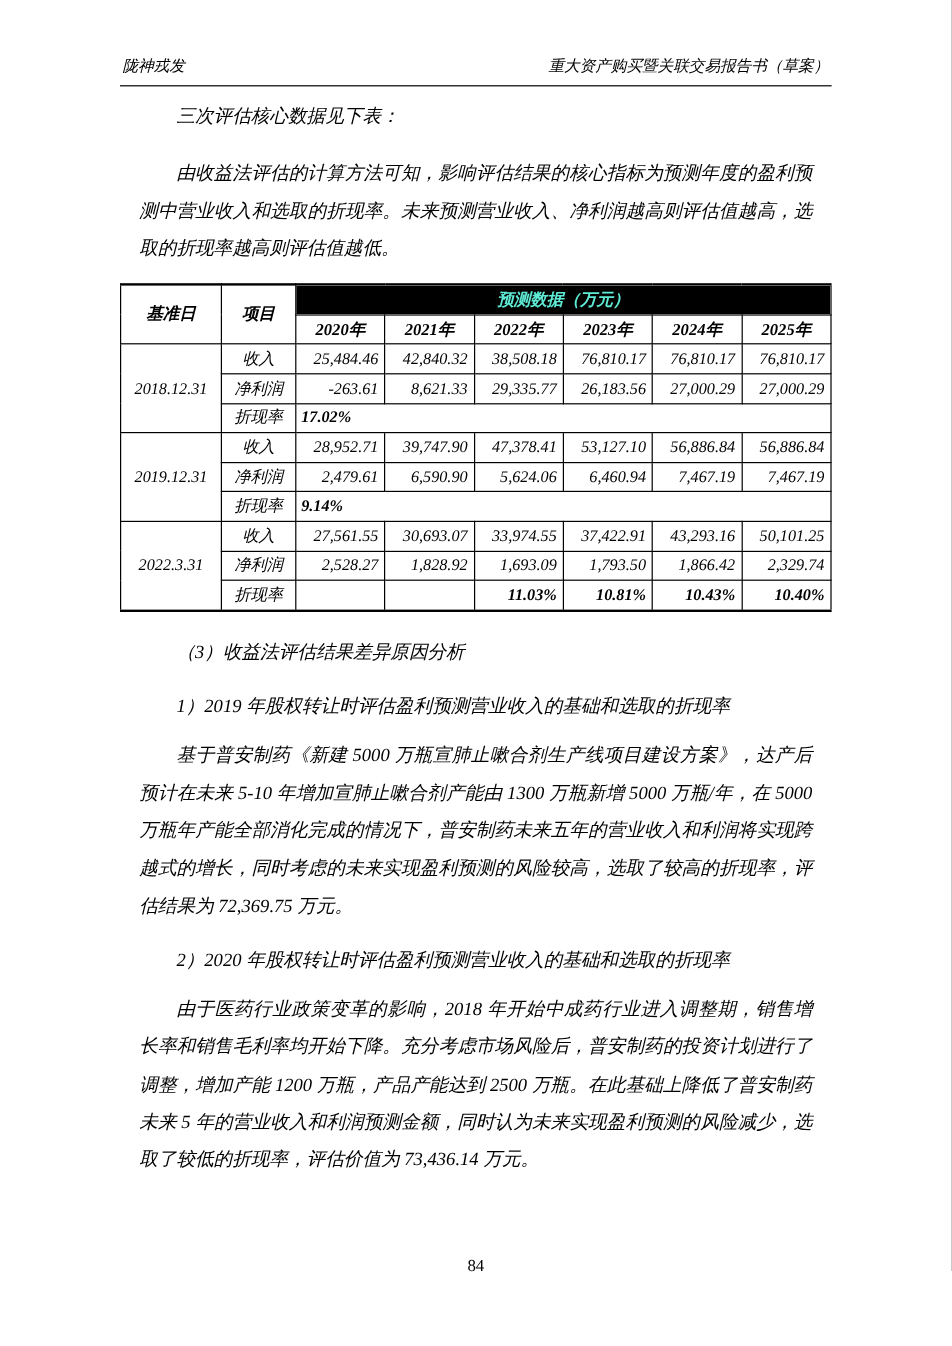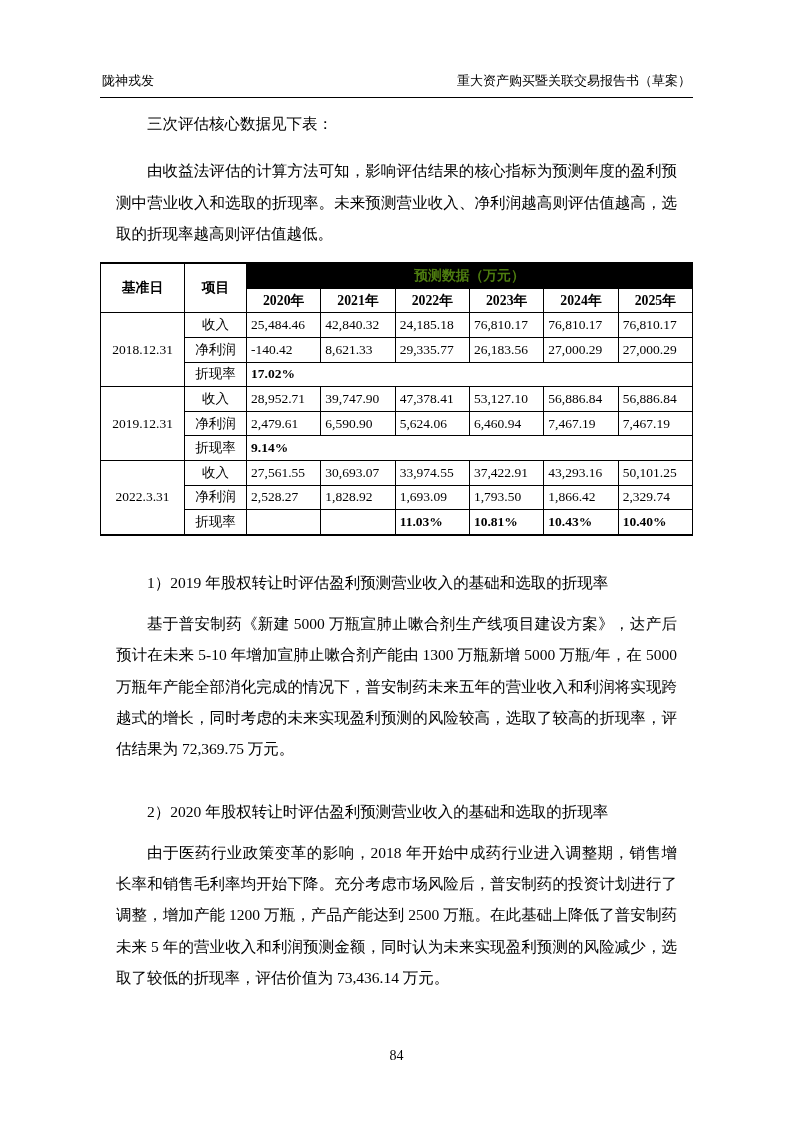--- a/index.html
+++ b/index.html
@@ -1,47 +1,47 @@
 <!DOCTYPE html>
 <html><head>
 <meta charset="utf-8">
 <style>
   html, body { margin: 0; padding: 0; background: #9a9a9a; }
   .page {
     width: 793px; height: 1122px; margin: 0 auto; background: #ffffff;
     position: relative; overflow: hidden; color: #000;
     font-family: "Liberation Serif", "DejaVu Serif", serif;
   }
-  .inner { padding: 72px 100px 0 100px; }
+  .inner { padding: 46px 100px 0 100px; font-style: italic; }
 
   .doc-header {
     display: flex; justify-content: space-between; align-items: flex-end;
     font-size: 13px; padding: 0 2px 7px 2px; border-bottom: 1.4px solid #000;
   }
 
   .para {
     font-size: 15.5px; line-height: 2.02; text-align: justify;
     text-indent: 2em; margin: 10px 16px 0 16px;
   }
   .first { margin-top: 16px; }
   .heading { margin-top: 18px; }
-  .subheading { margin-top: 31px; }
+  .subheading { margin-top: 14px; }
 
   table.val {
     width: 100%; border-collapse: collapse; table-layout: fixed;
     margin-top: 13px; font-size: 13.5px;
     border-top: 2.4px solid #000; border-bottom: 2.4px solid #000;
   }
   .val th, .val td {
     border: 1px solid #000; height: 23.6px; padding: 0 4px;
     text-align: center; vertical-align: middle; overflow: hidden; white-space: nowrap;
   }
   .val th { font-weight: bold; font-size: 13.8px; }
-  .val th.dark { background: #000; color: #4d7c0f; }
-  .val td.num { text-align: left; padding-right: 5px; }
+  .val th.dark { background: #000; color: #5eead4; }
+  .val td.num { text-align: right; padding-right: 5px; }
   .val td.pct { font-weight: bold; }
   .val td.pct-span { font-weight: bold; text-align: left; }
   .c-date { width: 84px; }
   .c-item { width: 62px; }
 
   .note {
     font-size: 14.8px; line-height: 2.15; text-align: justify;
     text-indent: 2em; margin: 5px 16px 0 16px;
   }
 
@@ -88,28 +88,28 @@
           <th>2023年</th>
           <th>2024年</th>
           <th>2025年</th>
         </tr>
 
         <tr>
           <td rowspan="3">2018.12.31</td>
           <td>收入</td>
           <td class="num">25,484.46</td>
           <td class="num">42,840.32</td>
-          <td class="num">24,185.18</td>
+          <td class="num">38,508.18</td>
           <td class="num">76,810.17</td>
           <td class="num">76,810.17</td>
           <td class="num">76,810.17</td>
         </tr>
         <tr>
           <td>净利润</td>
-          <td class="num">-140.42</td>
+          <td class="num">-263.61</td>
           <td class="num">8,621.33</td>
           <td class="num">29,335.77</td>
           <td class="num">26,183.56</td>
           <td class="num">27,000.29</td>
           <td class="num">27,000.29</td>
         </tr>
         <tr>
           <td>折现率</td>
           <td colspan="6" class="pct-span">17.02%</td>
         </tr>
@@ -163,20 +163,21 @@
           <td class="num pct"></td>
           <td class="num pct">11.03%</td>
           <td class="num pct">10.81%</td>
           <td class="num pct">10.43%</td>
           <td class="num pct">10.40%</td>
         </tr>
       </tbody>
     </table>
 
 
+    <p class="para heading">（3）收益法评估结果差异原因分析</p>
     <p class="para subheading">1）2019 年股权转让时评估盈利预测营业收入的基础和选取的折现率</p>
     <p class="para">基于普安制药《新建 5000 万瓶宣肺止嗽合剂生产线项目建设方案》，达产后预计在未来 5-10 年增加宣肺止嗽合剂产能由 1300 万瓶新增 5000 万瓶/年，在 5000 万瓶年产能全部消化完成的情况下，普安制药未来五年的营业收入和利润将实现跨越式的增长，同时考虑的未来实现盈利预测的风险较高，选取了较高的折现率，评估结果为 72,369.75 万元。</p>
     <p class="para subheading">2）2020 年股权转让时评估盈利预测营业收入的基础和选取的折现率</p>
     <p class="para">由于医药行业政策变革的影响，2018 年开始中成药行业进入调整期，销售增长率和销售毛利率均开始下降。充分考虑市场风险后，普安制药的投资计划进行了调整，增加产能 1200 万瓶，产品产能达到 2500 万瓶。在此基础上降低了普安制药未来 5 年的营业收入和利润预测金额，同时认为未来实现盈利预测的风险减少，选取了较低的折现率，评估价值为 73,436.14 万元。</p>
 
   </div>
 
   <div class="page-number">84</div>
 </div>
 

